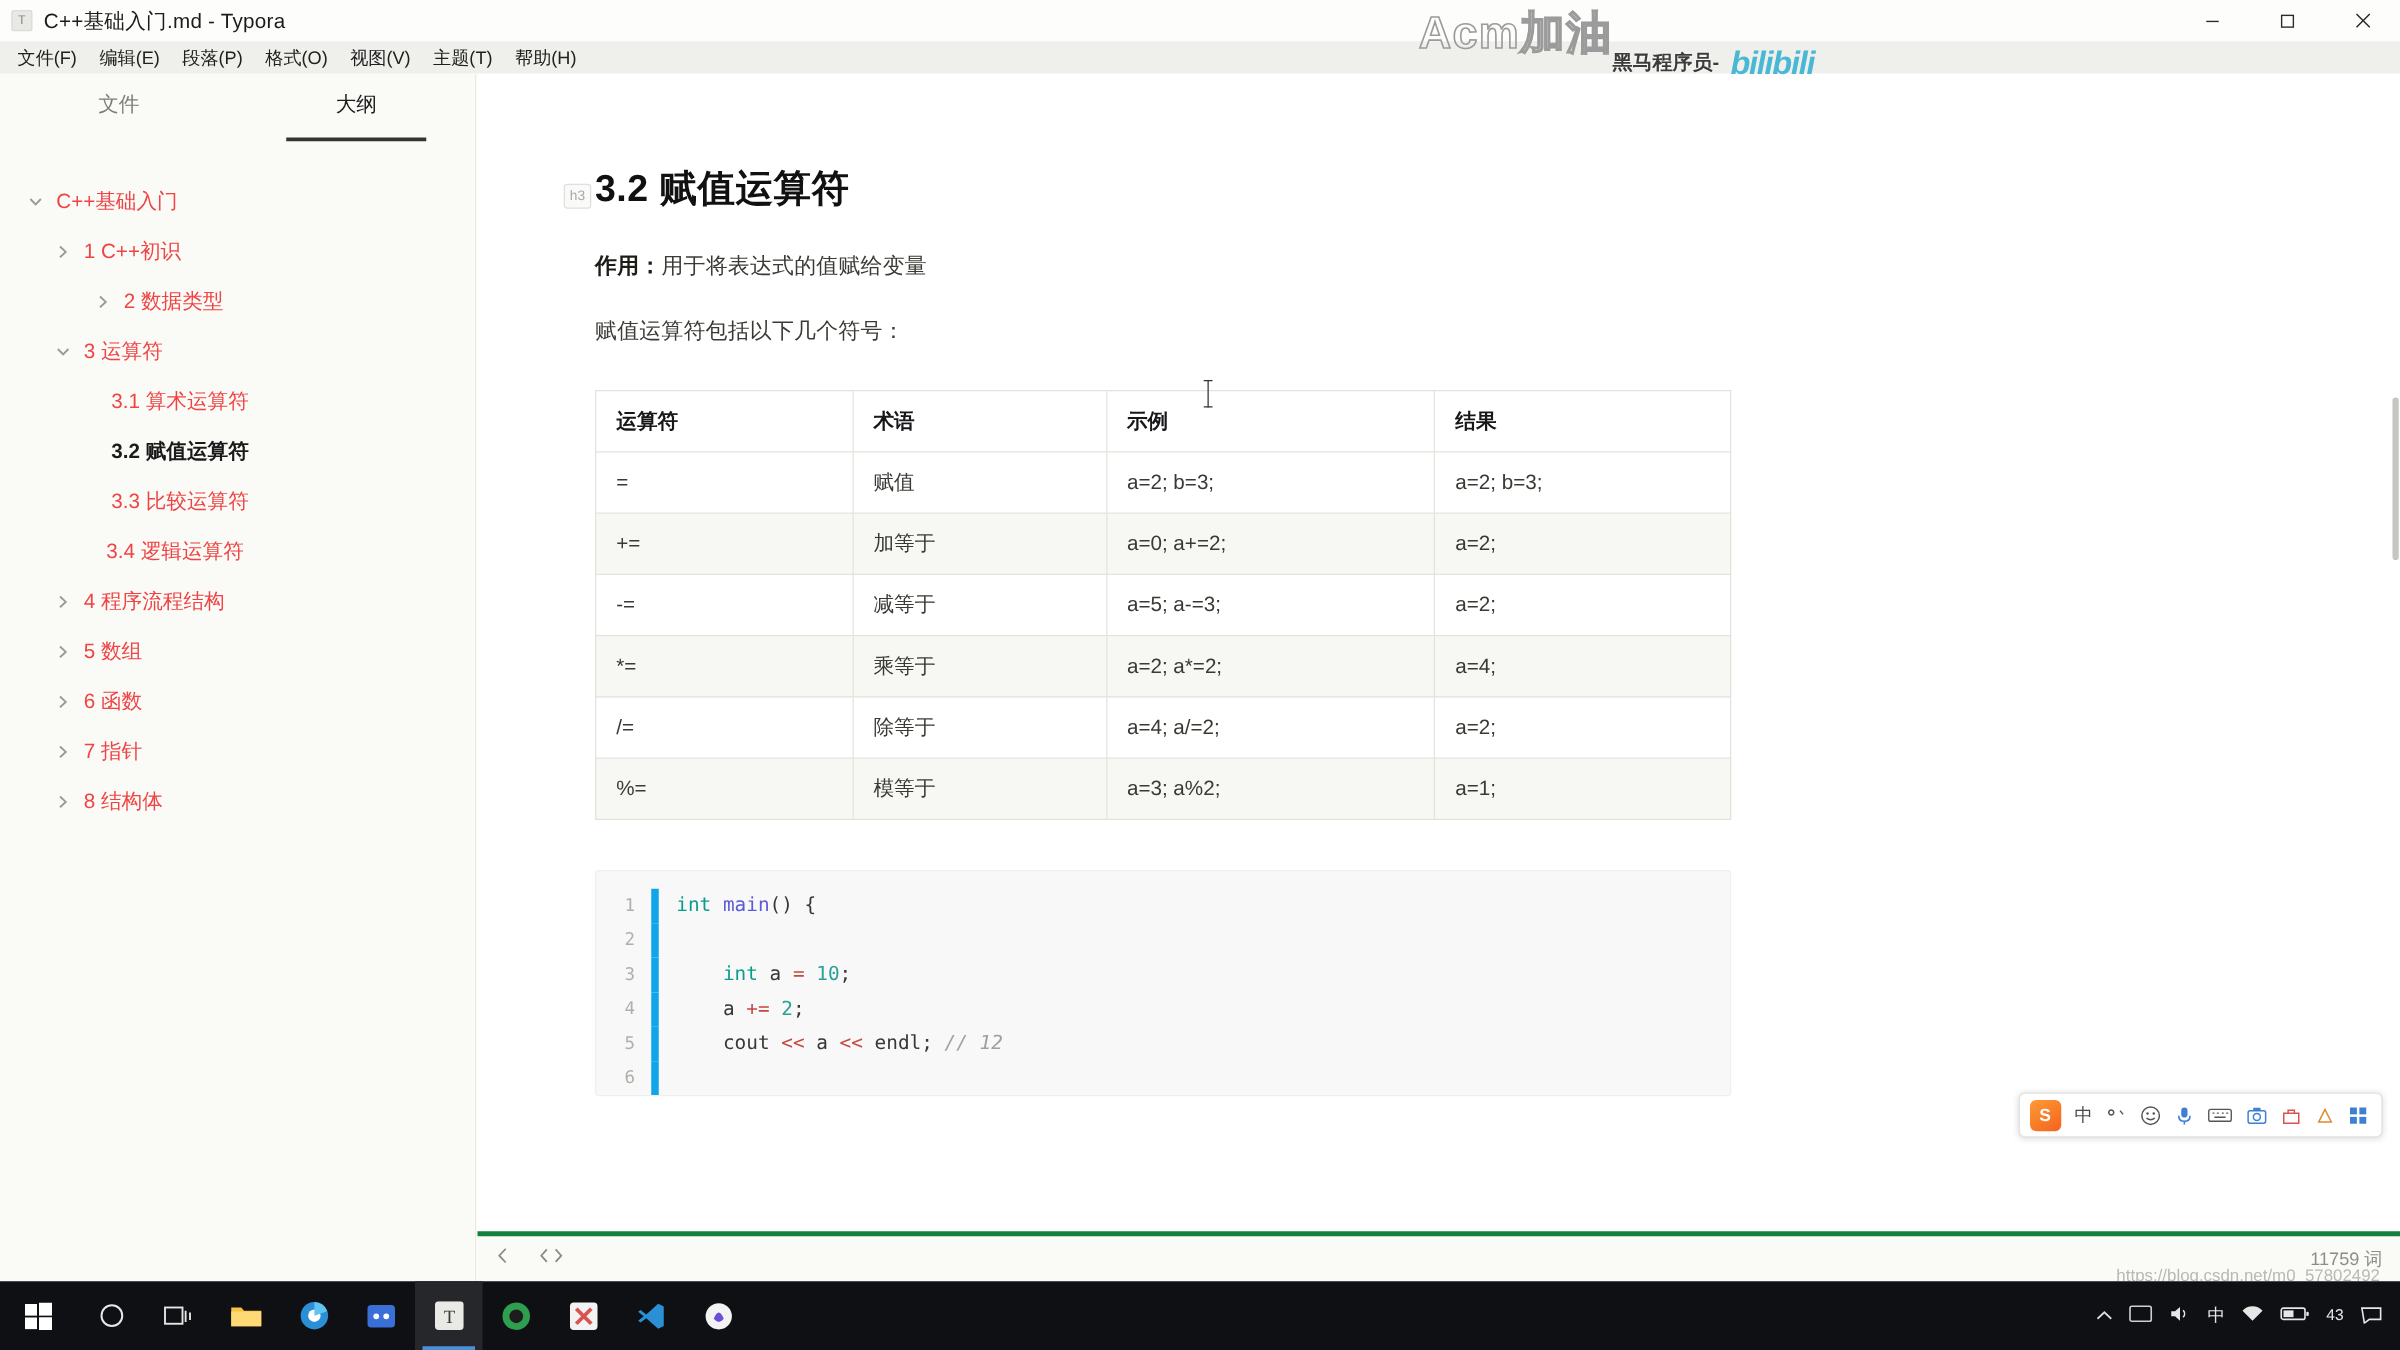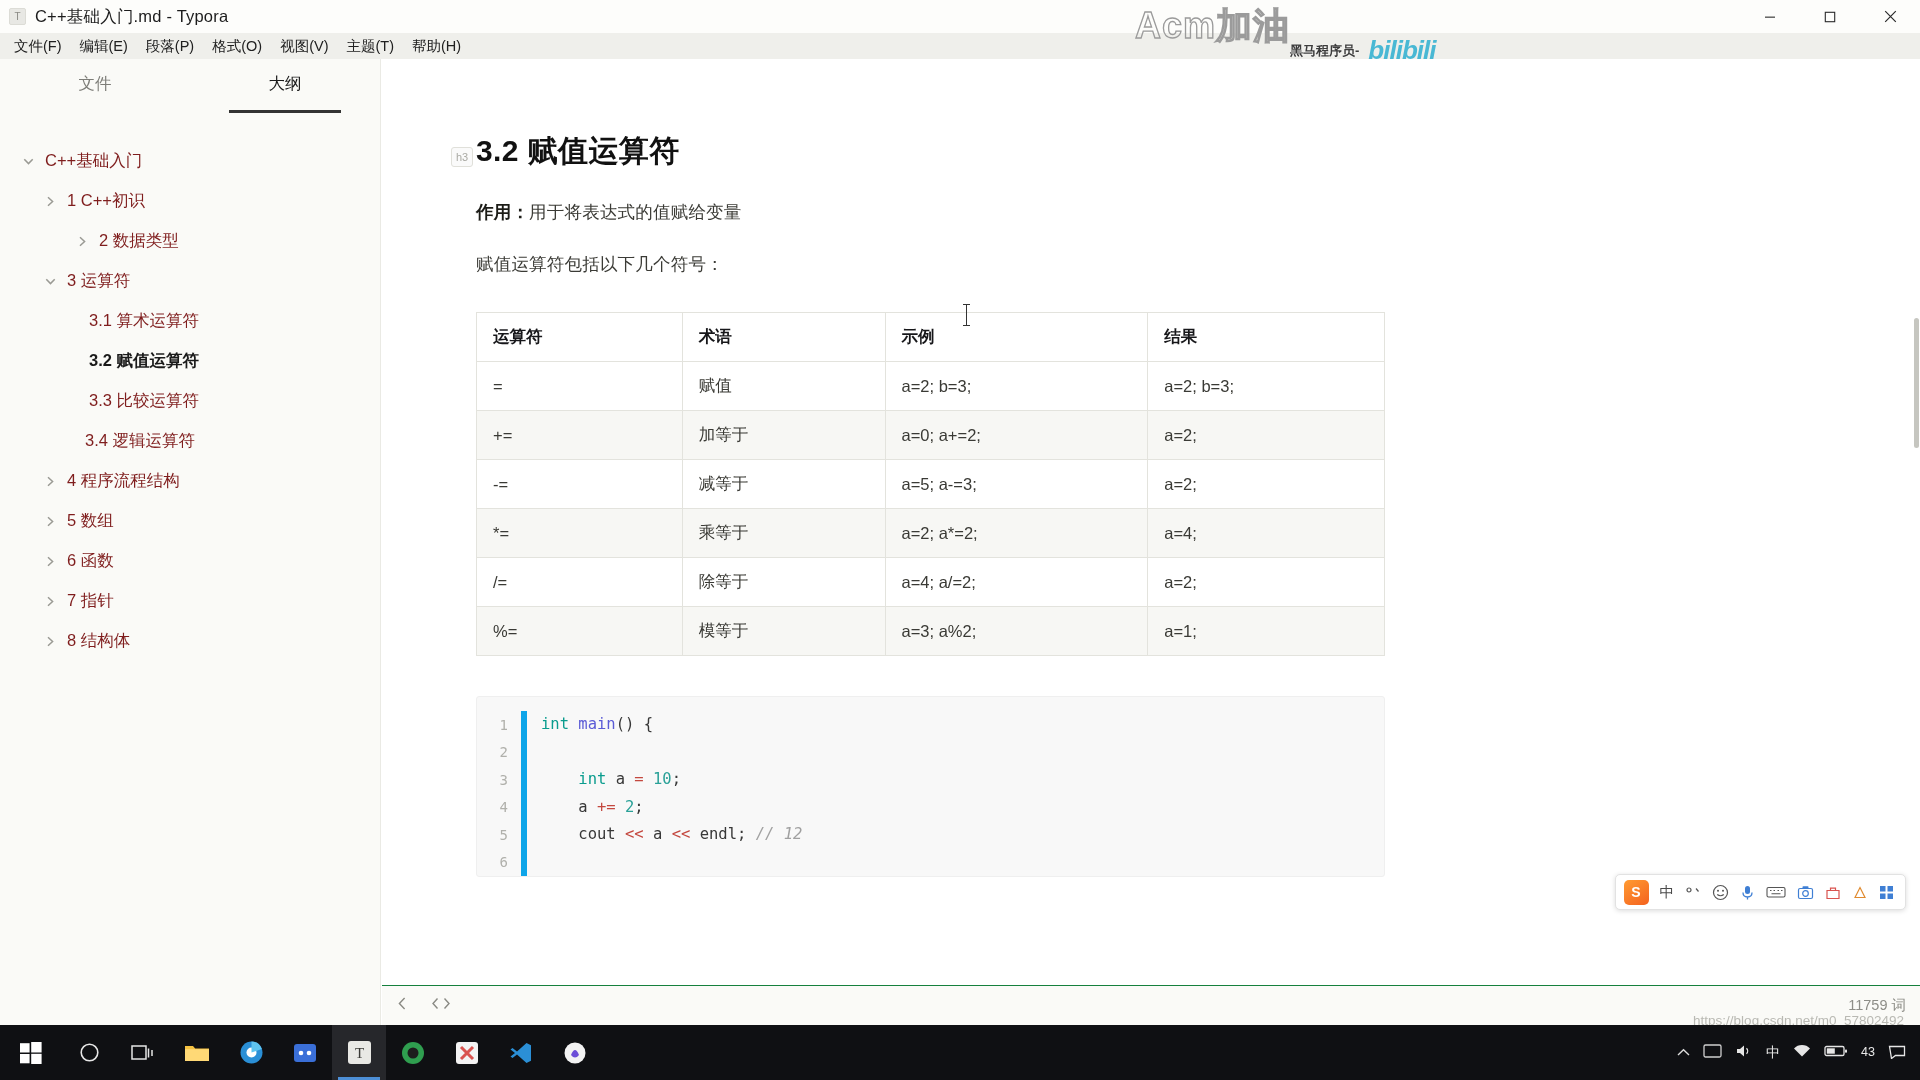--- a/index.html
+++ b/index.html
@@ -55,21 +55,21 @@
     font-size: 16.5px; color: #7d7d78; position: relative; padding-bottom: 10px;
   }
   .side-tab.active { color: #1a1a1a; }
   .side-tab.active::after {
     content: ""; position: absolute; bottom: 6px; left: 50%; transform: translateX(-50%);
     width: 112px; height: 3px; background: #333;
   }
   .outline { padding-top: 22px; }
   .out-row {
     display: flex; align-items: center; height: 40px; font-size: 16.5px;
-    color: #7f1d1d; white-space: nowrap; cursor: default;
+    color: #ef4444; white-space: nowrap; cursor: default;
   }
   .out-row.bold { font-weight: bold; color: #1a1a1a; }
   .chev {
     width: 16px; height: 16px; flex: 0 0 16px; display: inline-flex;
     align-items: center; justify-content: center; color: #9a9a94;
   }
   .chev.hidden { visibility: hidden; }
   .chev svg { display: block; }
 
   
@@ -141,21 +141,21 @@
     position: absolute; right: 0; top: 59px; width: 7px; height: 925px; background: transparent;
   }
   .vthumb {
     position: absolute; right: 1px; top: 200px; width: 5px; height: 130px;
     background: #c6c6c0; border-radius: 3px;
   }
 
   
   .statusbar {
     position: absolute; left: 382px; bottom: 55px; width: 1538px; height: 40px;
-    background: #fafaf7; border-top: 1px solid #15803d;
+    background: #fafaf7; border-top: 4px solid #15803d;
     display: flex; align-items: center;
   }
   .sb-left { display: flex; align-items: center; padding-left: 14px; gap: 22px; color: #8a8a84; }
   .sb-btn { font-size: 16px; color: #8a8a84; cursor: default; }
   .wordcount {
     position: absolute; right: 14px; font-size: 14.5px; color: #8d8d87;
   }
 
   
   .taskbar {
@@ -202,21 +202,21 @@
     font-size: 36px; font-weight: bold; letter-spacing: 1px;
     color: transparent;
     -webkit-text-stroke: 1.3px #9b9b9b;
     white-space: nowrap;
   }
   .wm-bili {
     position: absolute; left: 1290px; top: 35px;
     display: flex; align-items: center; gap: 9px; white-space: nowrap;
   }
   .wm-bili .hm {
-    font-size: 13px; font-weight: bold; color: #3c3c3c;
+    font-size: 16px; font-weight: bold; color: #3c3c3c;
     text-shadow: 0 0 2px rgba(255,255,255,.9);
   }
   .wm-bili .bi {
     font-size: 26px; font-weight: bold; color: #49b8d4; font-style: italic;
     letter-spacing: -1px;
   }
   .wm-url {
     position: absolute; right: 16px; bottom: 52px; font-size: 13.5px;
     color: #b9b9b3; white-space: nowrap;
   }

